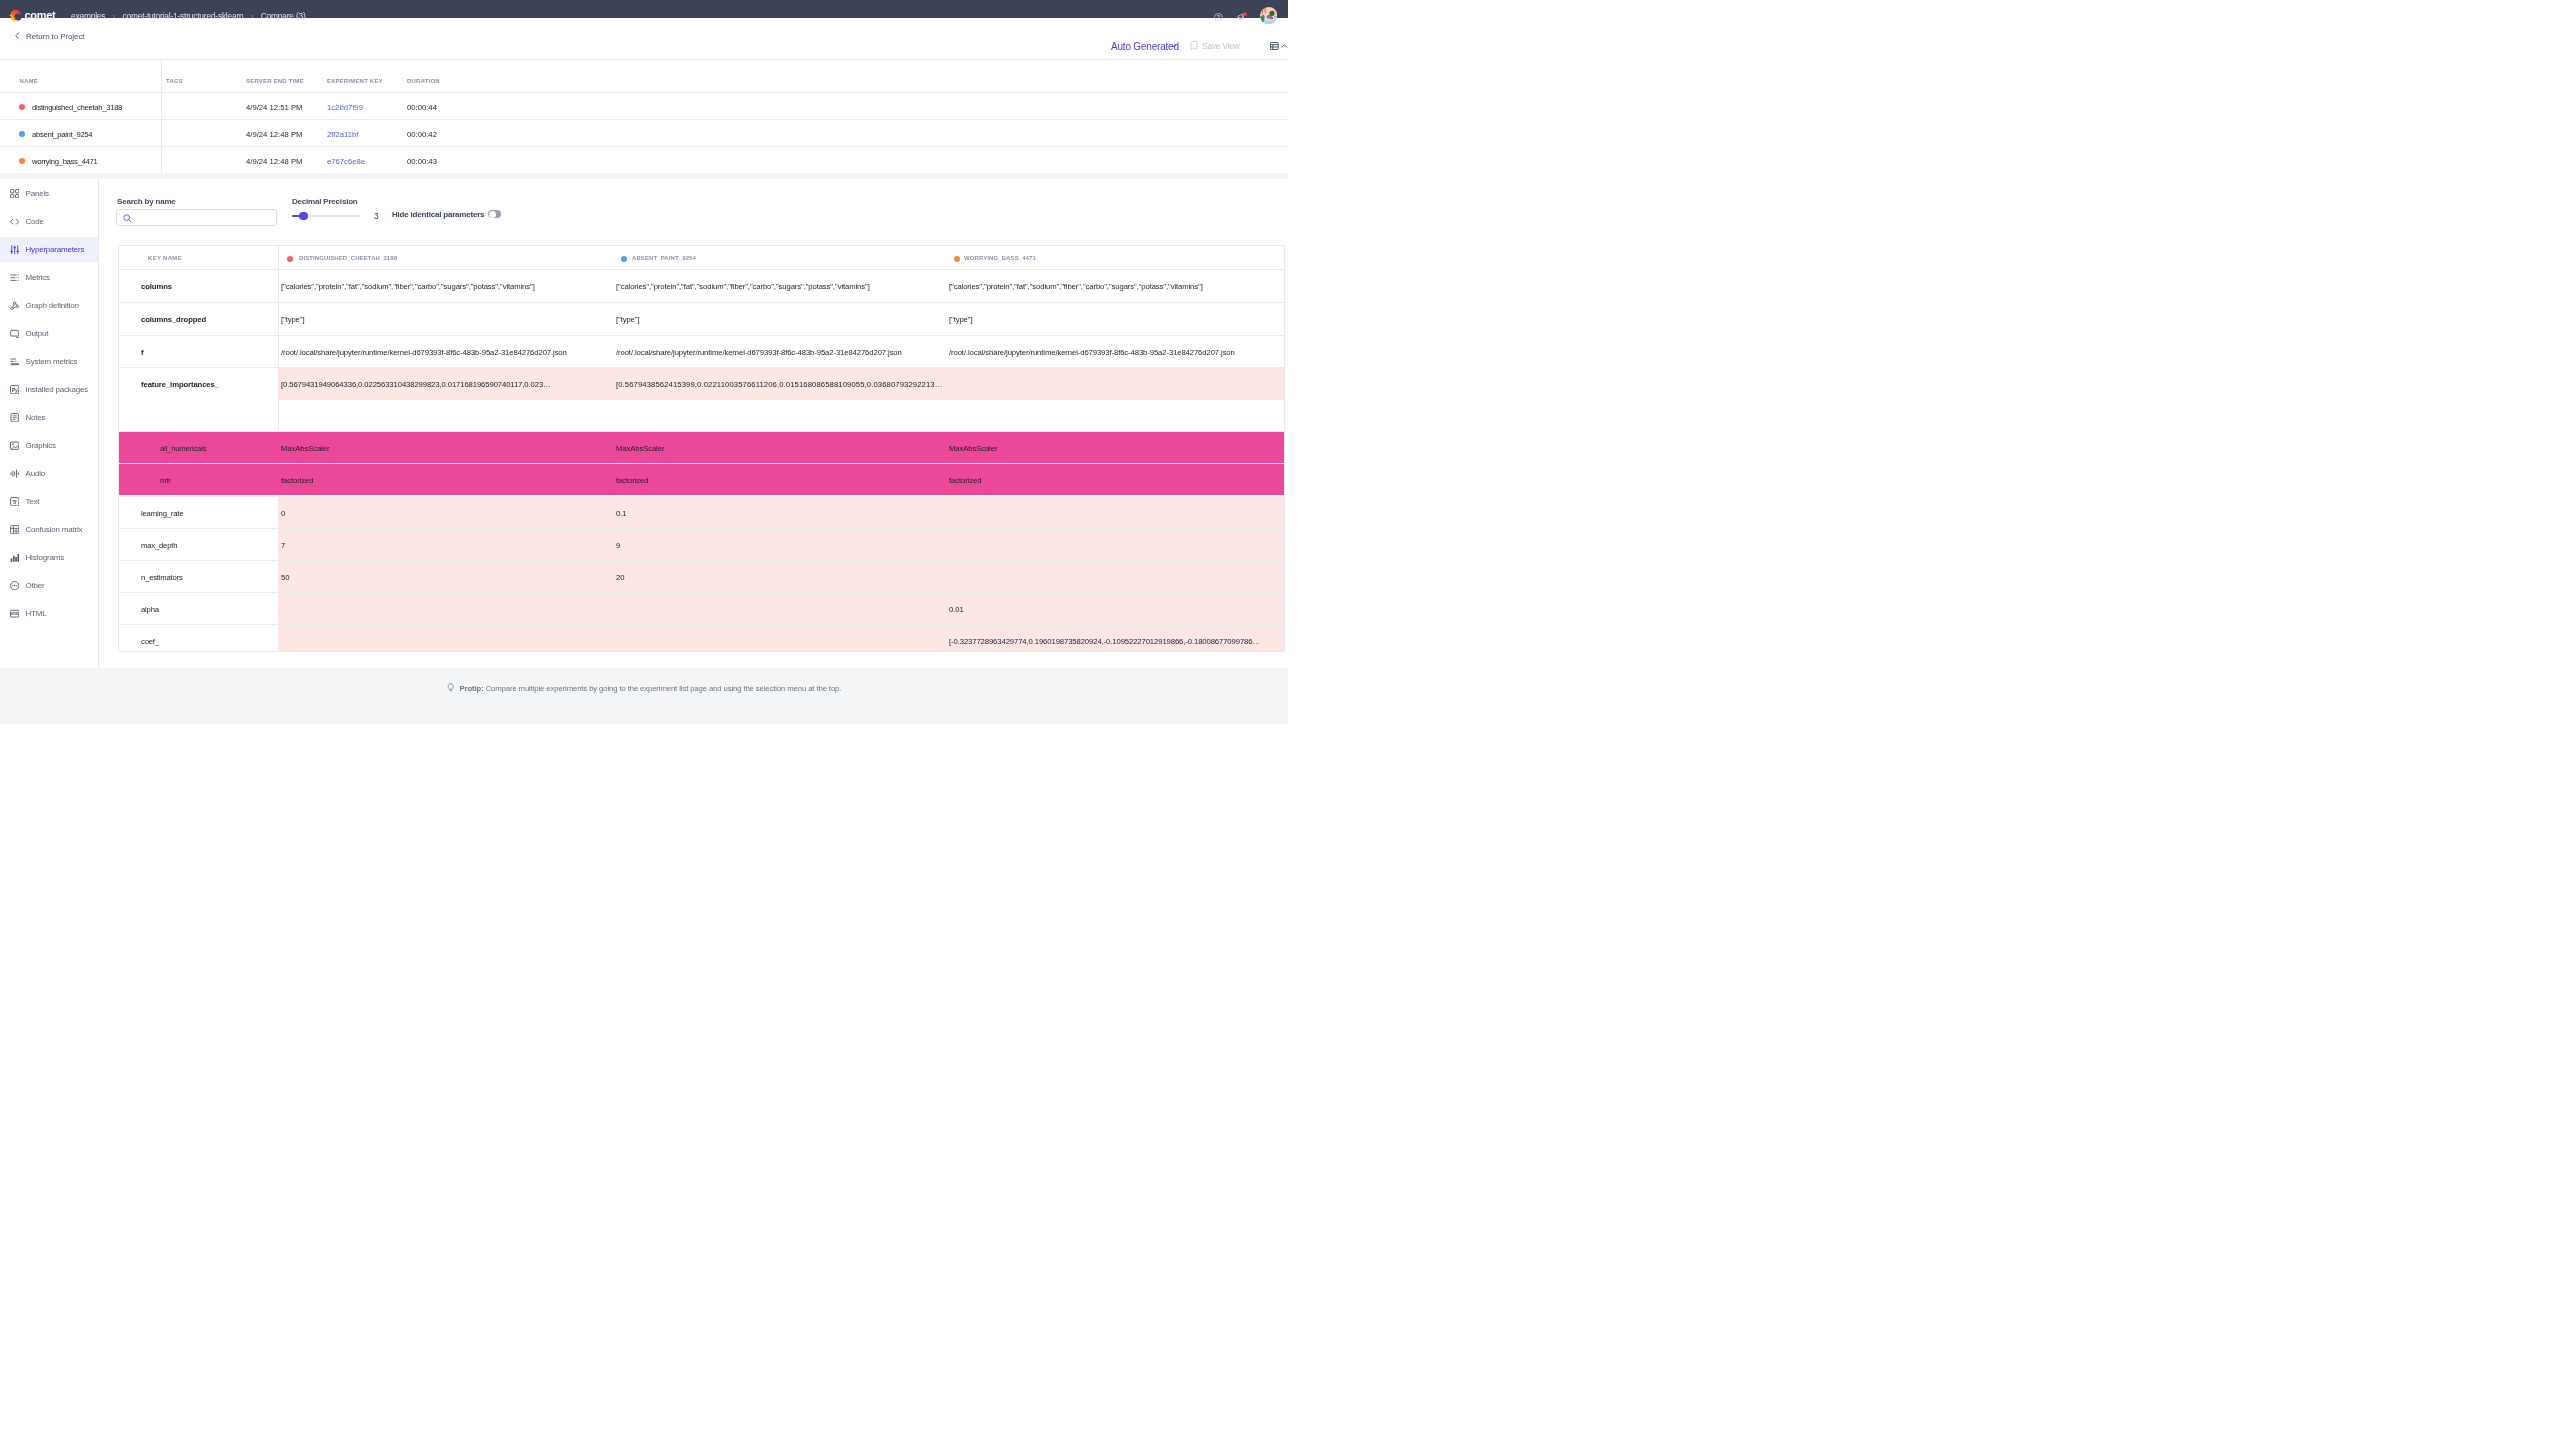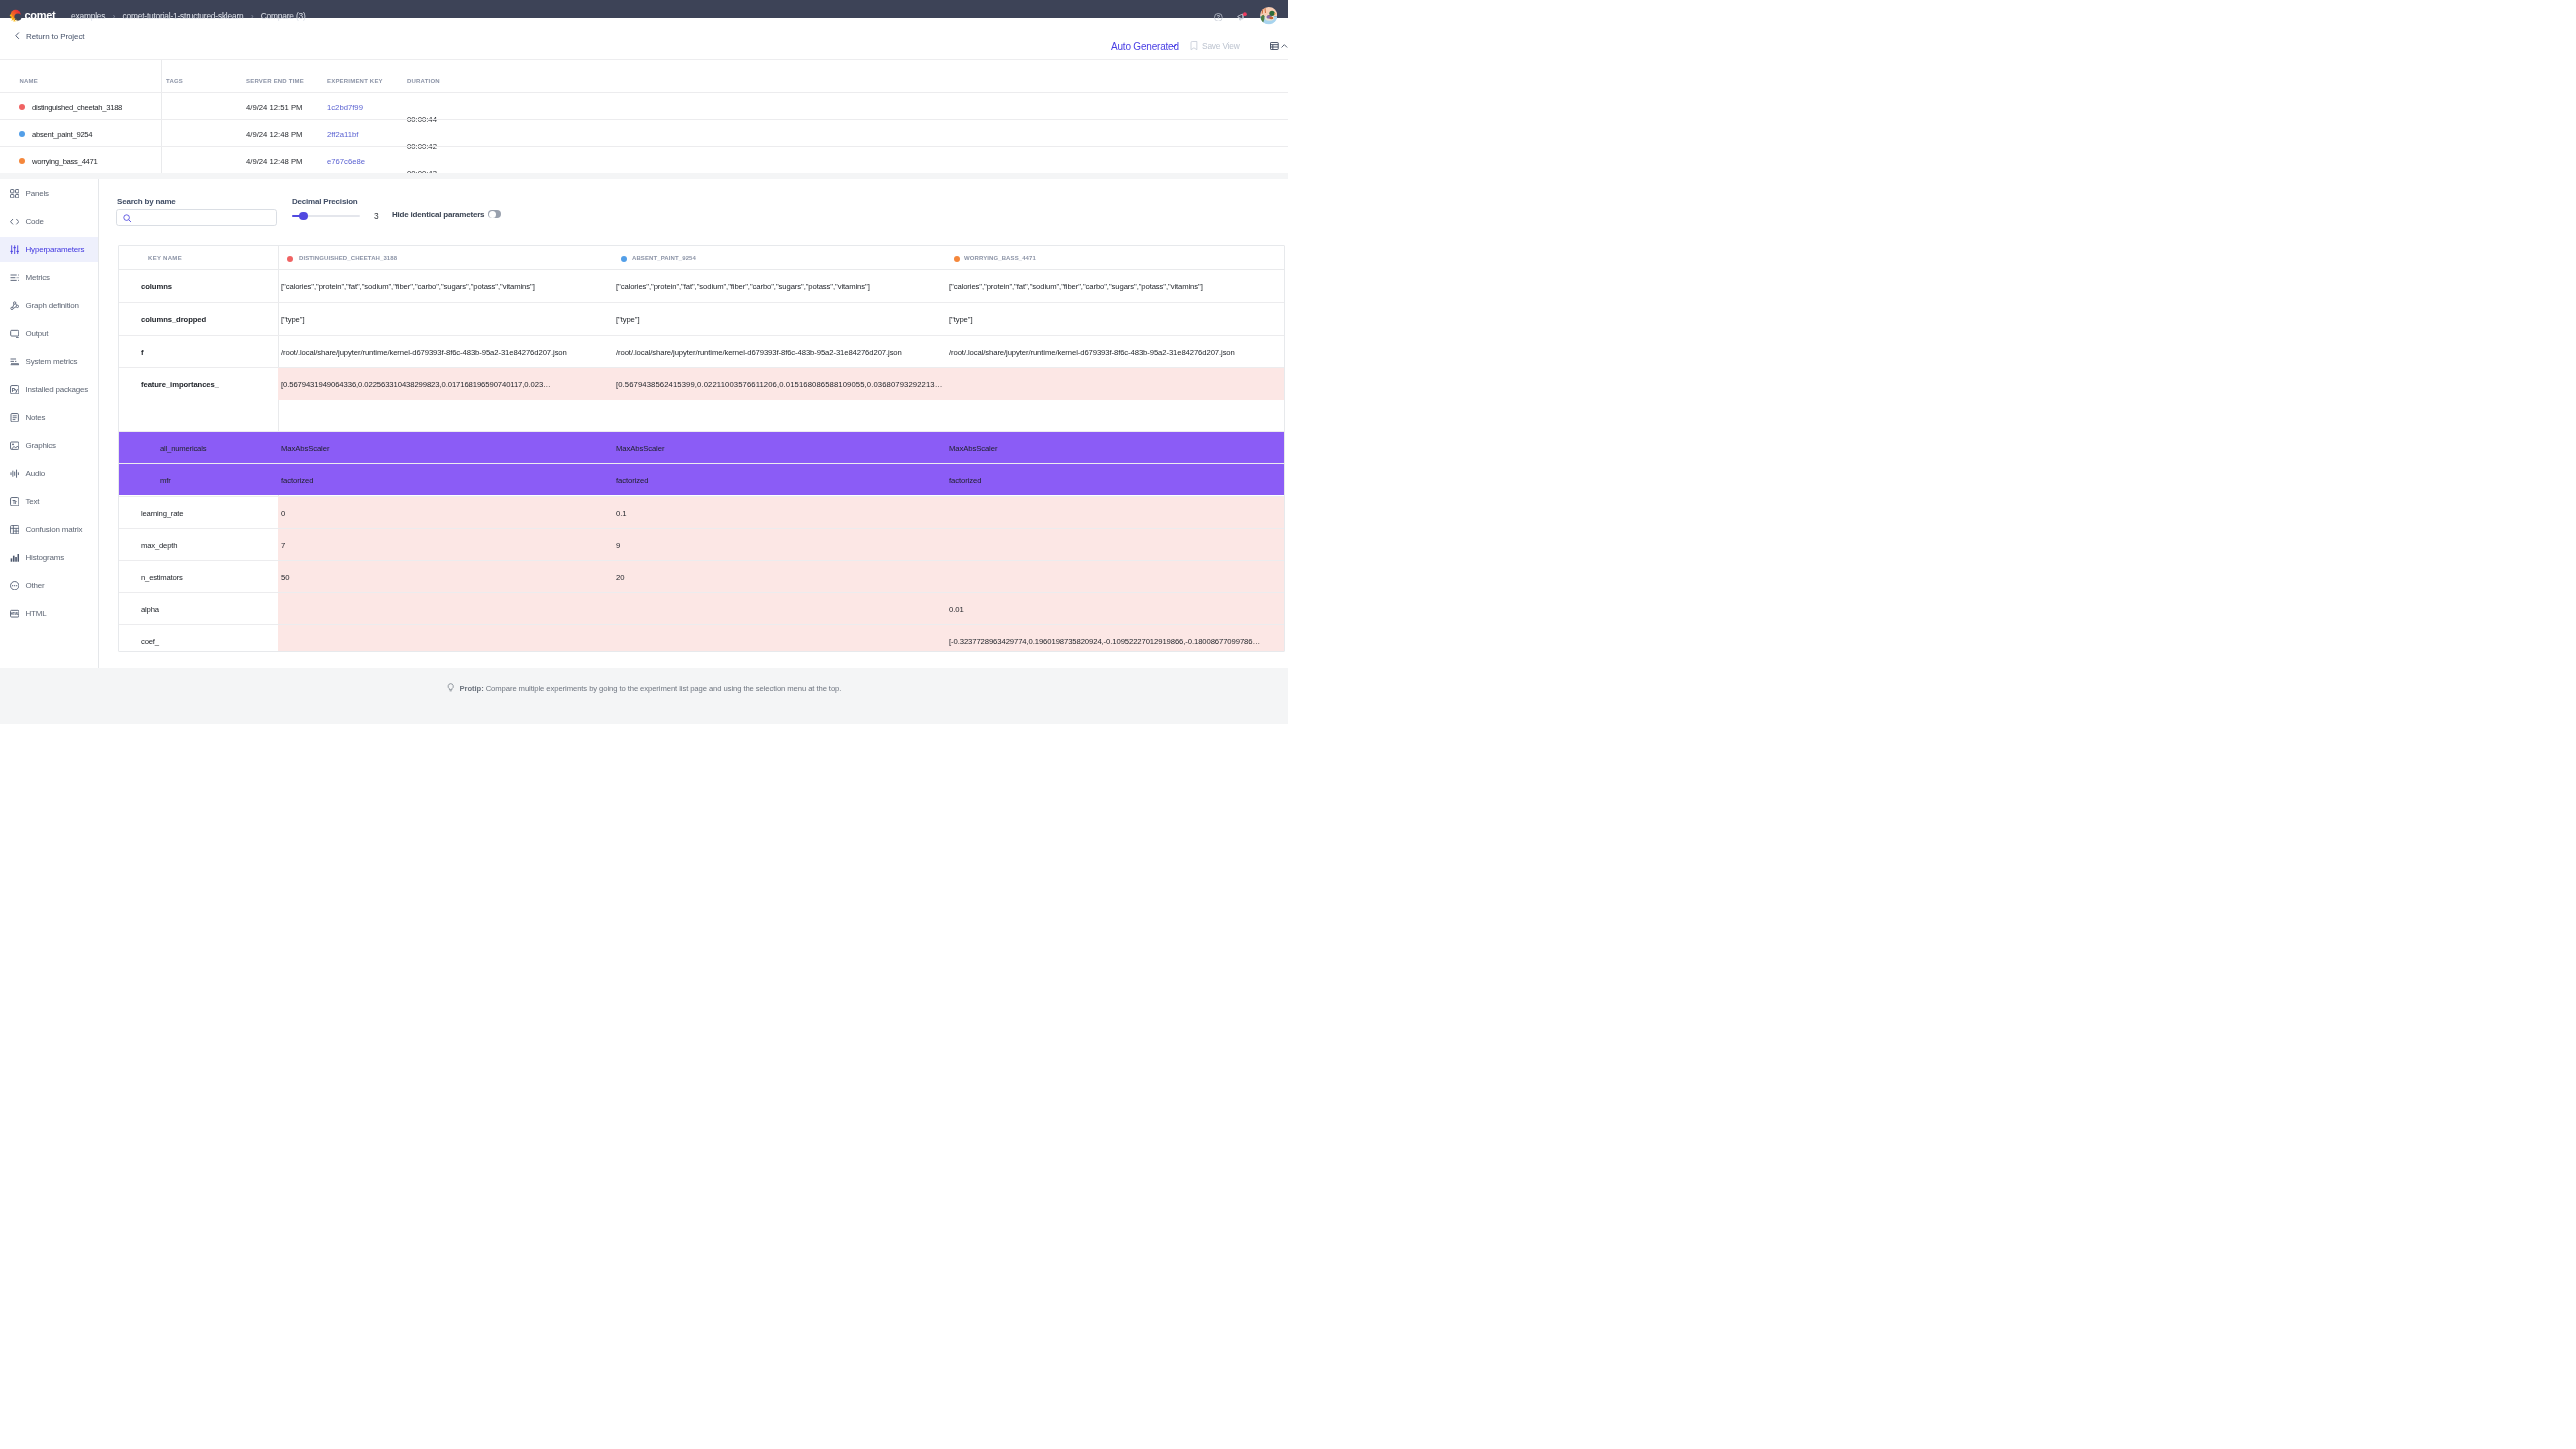--- a/index.html
+++ b/index.html
@@ -17,21 +17,21 @@
 
 .etable { position:absolute; left:0; top:60px; width:1288px; height:113px; background:#fff; }
 .etable .vline { position:absolute; left:161px; top:0; width:0.7px; height:113px; background:#e9eaec; }
 .ehead span { position:absolute; top:18px; font-size:6px; font-weight:700; color:#8b93a6; letter-spacing:0.2px; }
 .erow { position:absolute; left:0; width:1288px; height:27px; border-top:0.7px solid #ececee; }
 .erow .dot { position:absolute; left:19px; top:11px; width:6px; height:6px; border-radius:50%; }
 .erow span { position:absolute; top:9.7px; font-size:7.7px; color:#26292e; }
 .erow .nm { left:32px; letter-spacing:-0.3px; }
 .erow .dt { left:246px; }
 .erow .ky { left:327px; color:#5a62d2; }
-.erow .du { left:407px;margin-top:12px; }
+.erow .du { left:407px; }
 .gap1 { position:absolute; left:0; top:173px; width:1288px; height:5.7px; background:#f4f5f6; }
 
 .lower { position:absolute; left:0; top:179px; width:1288px; height:489px; background:#fff; }
 .sidebar { position:absolute; left:0; top:0; width:99px; height:489px; border-right:0.7px solid #e5e7ea; background:#fff; padding-top:0.7px; }
 .sitem { position:relative; height:28px; color:#5f6775; font-size:8px; letter-spacing:-0.2px; }
 .sitem svg { position:absolute; left:10px; top:9px; width:9.4px; height:9.4px; }
 .sitem .lb { position:absolute; left:25.5px; top:9.7px; }
 .sitem.act { background:linear-gradient(#eef0fc,#eef0fc) no-repeat 0 1.3px; background-size:100% 25px; color:#4137e0; }
 .main { position:absolute; left:100px; top:0; width:1188px; height:489px; background:#fff; }
 .lab { position:absolute; font-size:8px; font-weight:700; color:#414e66; letter-spacing:-0.2px; }
@@ -44,21 +44,21 @@
 
 .ctable { position:absolute; left:18px; top:66px; width:1167px; height:407px; border:0.7px solid #e7e9ec; border-radius:1px; background:#fff; overflow:hidden; }
 .chead { position:absolute; left:0; top:0; width:1166px; height:24px; border-bottom:0.7px solid #e9eaec; }
 .chead .kn { position:absolute; left:29px; top:9.4px; font-size:6px; font-weight:700; color:#8b93a6; letter-spacing:0.3px; }
 .chead .col { position:absolute; top:9.4px; font-size:6px; font-weight:700; color:#8b93a6; letter-spacing:0.1px; }
 .chead .dot { position:absolute; top:10.4px; width:6px; height:6px; border-radius:50%; }
 .kvline { position:absolute; left:159px; top:0; width:0.7px; height:407px; background:#e9eaec; }
 .crow { position:absolute; left:0; width:1166px; height:32px; border-top:0.7px solid #ececee; }
 .crow .band { position:absolute; left:159px; top:0; width:1007px; height:32px; }
 .crow.pink .band { background:#fce7e5; }
-.crow.tint { background:#8b5cf6; }
+.crow.tint { background:#ec4899; }
 .crow .key { position:absolute; left:22px; top:12px; font-size:7.7px; font-weight:700; color:#23272d; letter-spacing:-0.1px; }
 .crow .skey { position:absolute; left:41px; top:12px; font-size:7.7px; color:#23272d; letter-spacing:-0.2px; }
 .crow .val { position:absolute; top:12px; font-size:7.7px; color:#1d2127; white-space:nowrap; overflow:hidden; text-overflow:ellipsis; letter-spacing:-0.1px; }
 .crow .v1 { left:162px; width:329px; }
 .crow .v2 { left:497px; width:329px; }
 .crow .v3 { left:830px; width:330px; }
 .chv { position:absolute; left:10.7px; top:12.7px; width:6.7px; height:6.7px; }
 .footer { position:absolute; left:0; top:668px; width:1288px; height:56px; background:#f4f5f6; }
 .ftext { position:absolute; top:15.4px; width:1288px; text-align:center; font-size:7.7px; color:#6f7680; letter-spacing:-0.1px; }
 </style>

